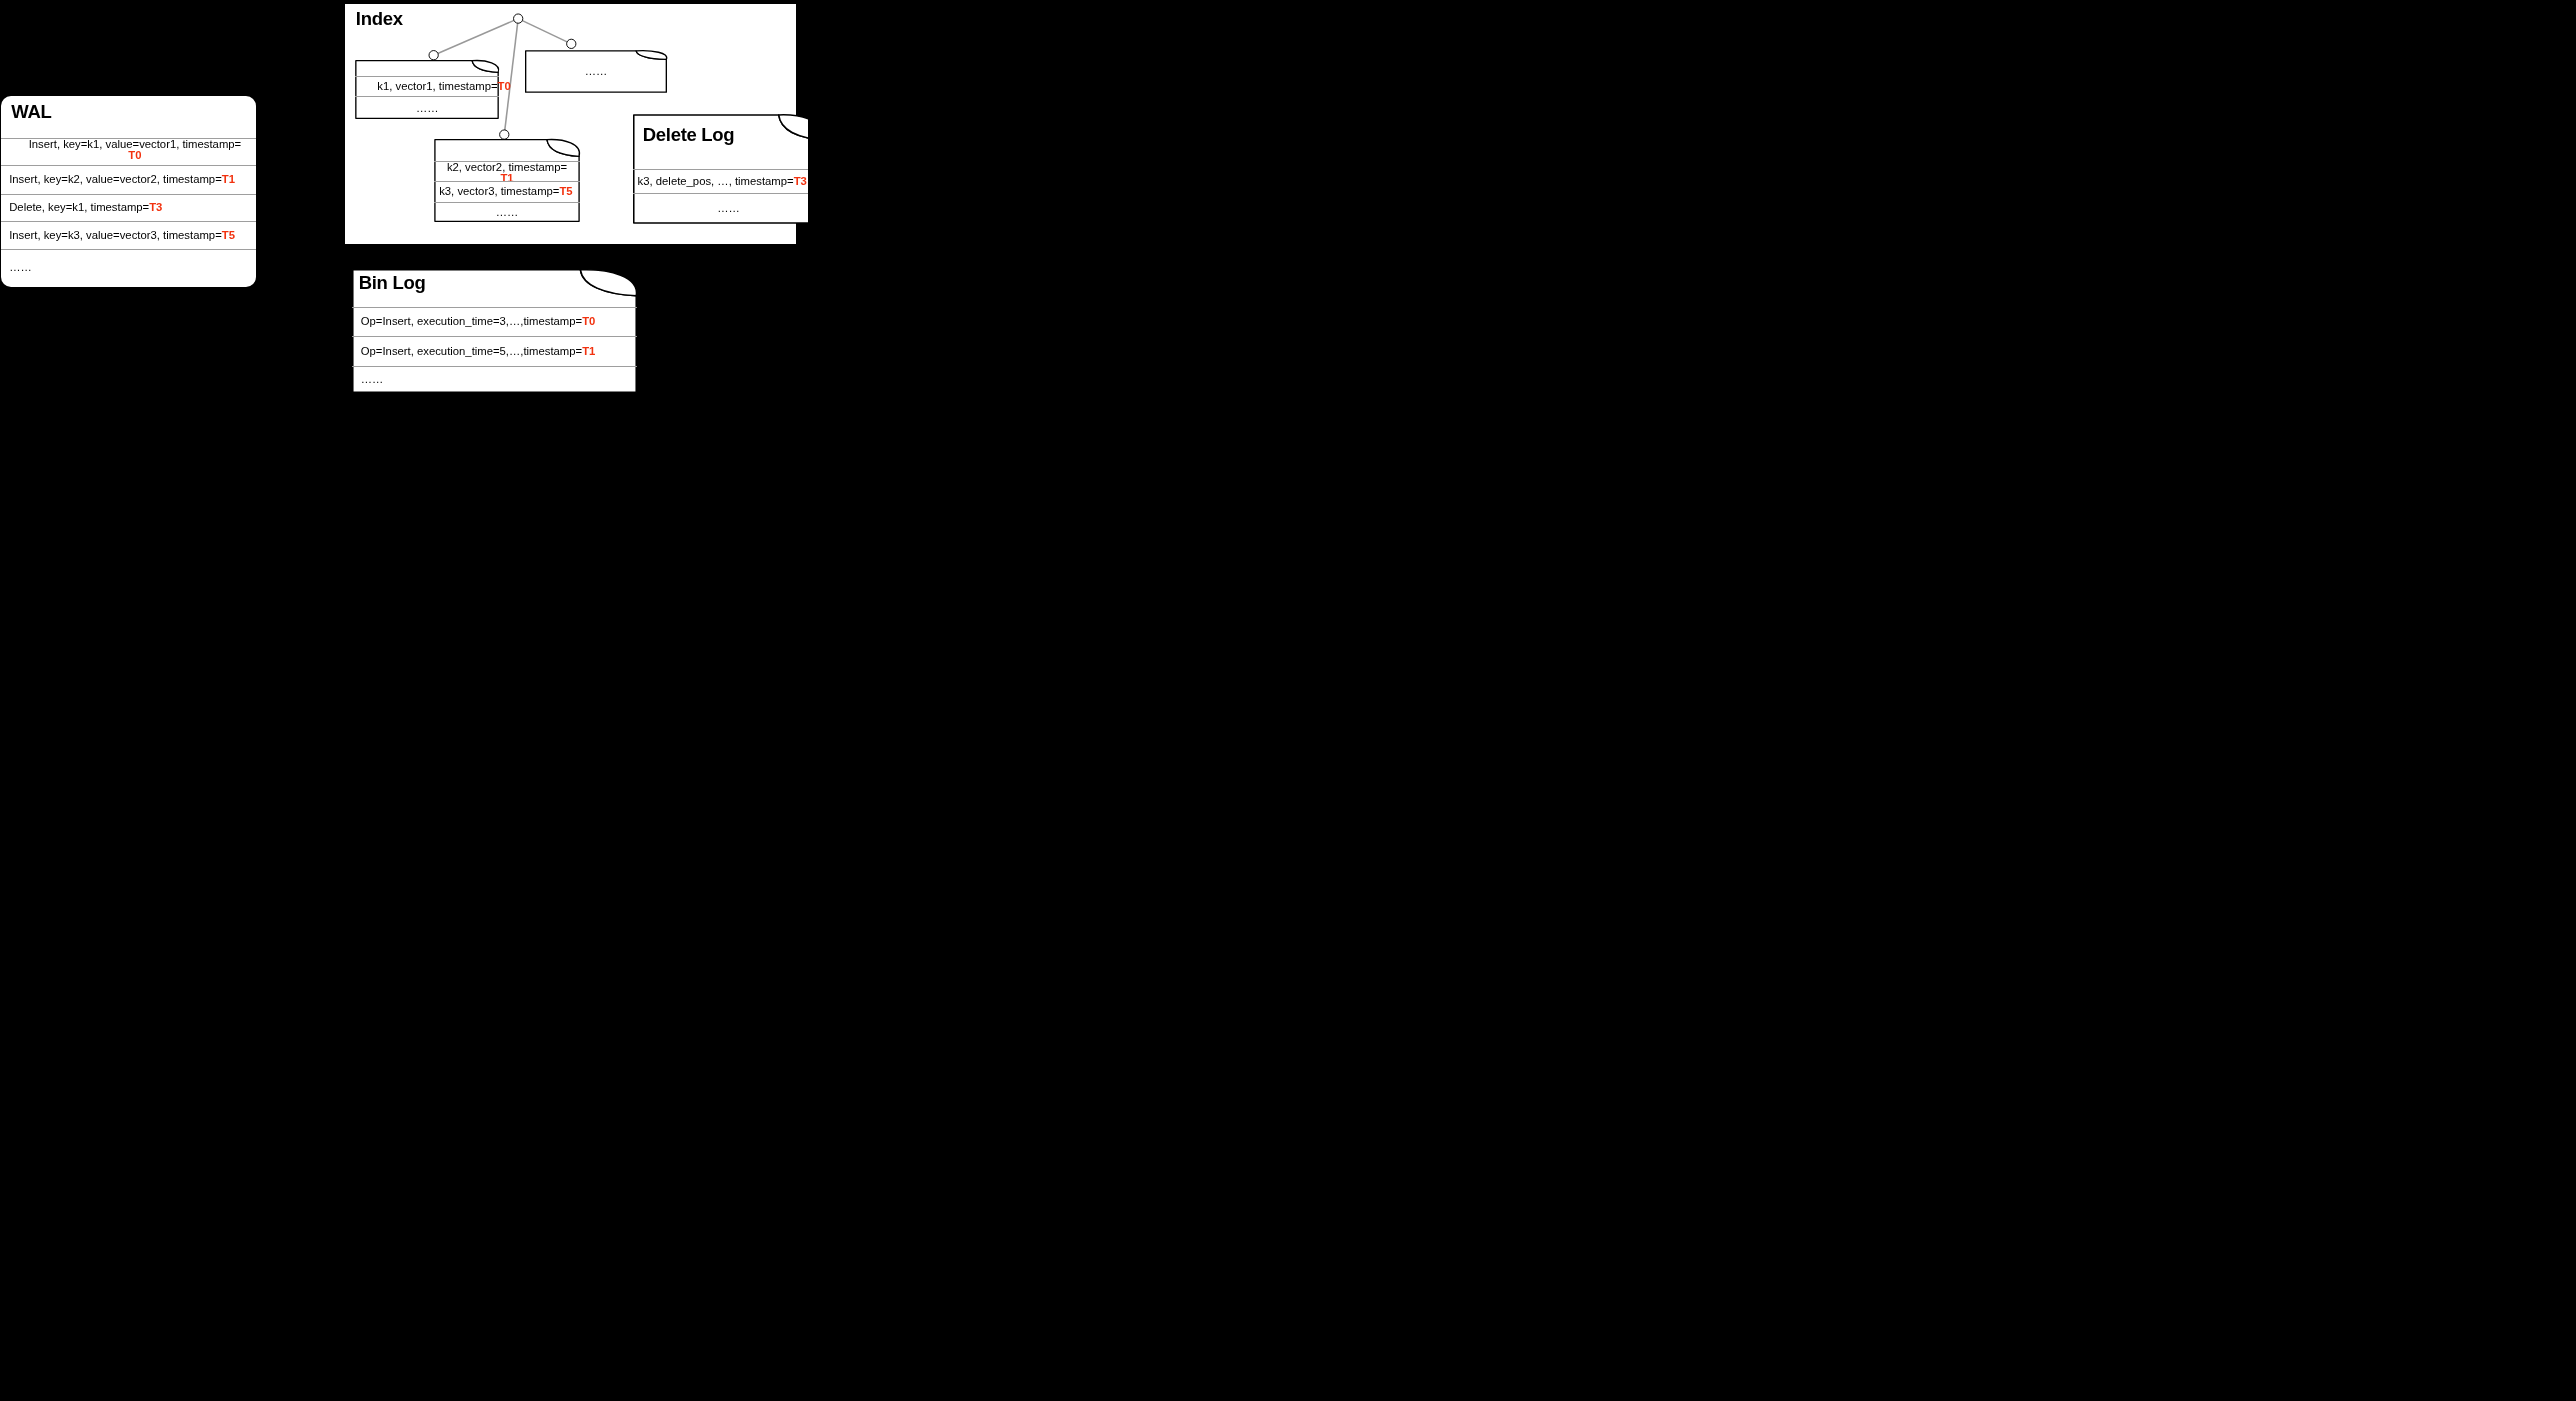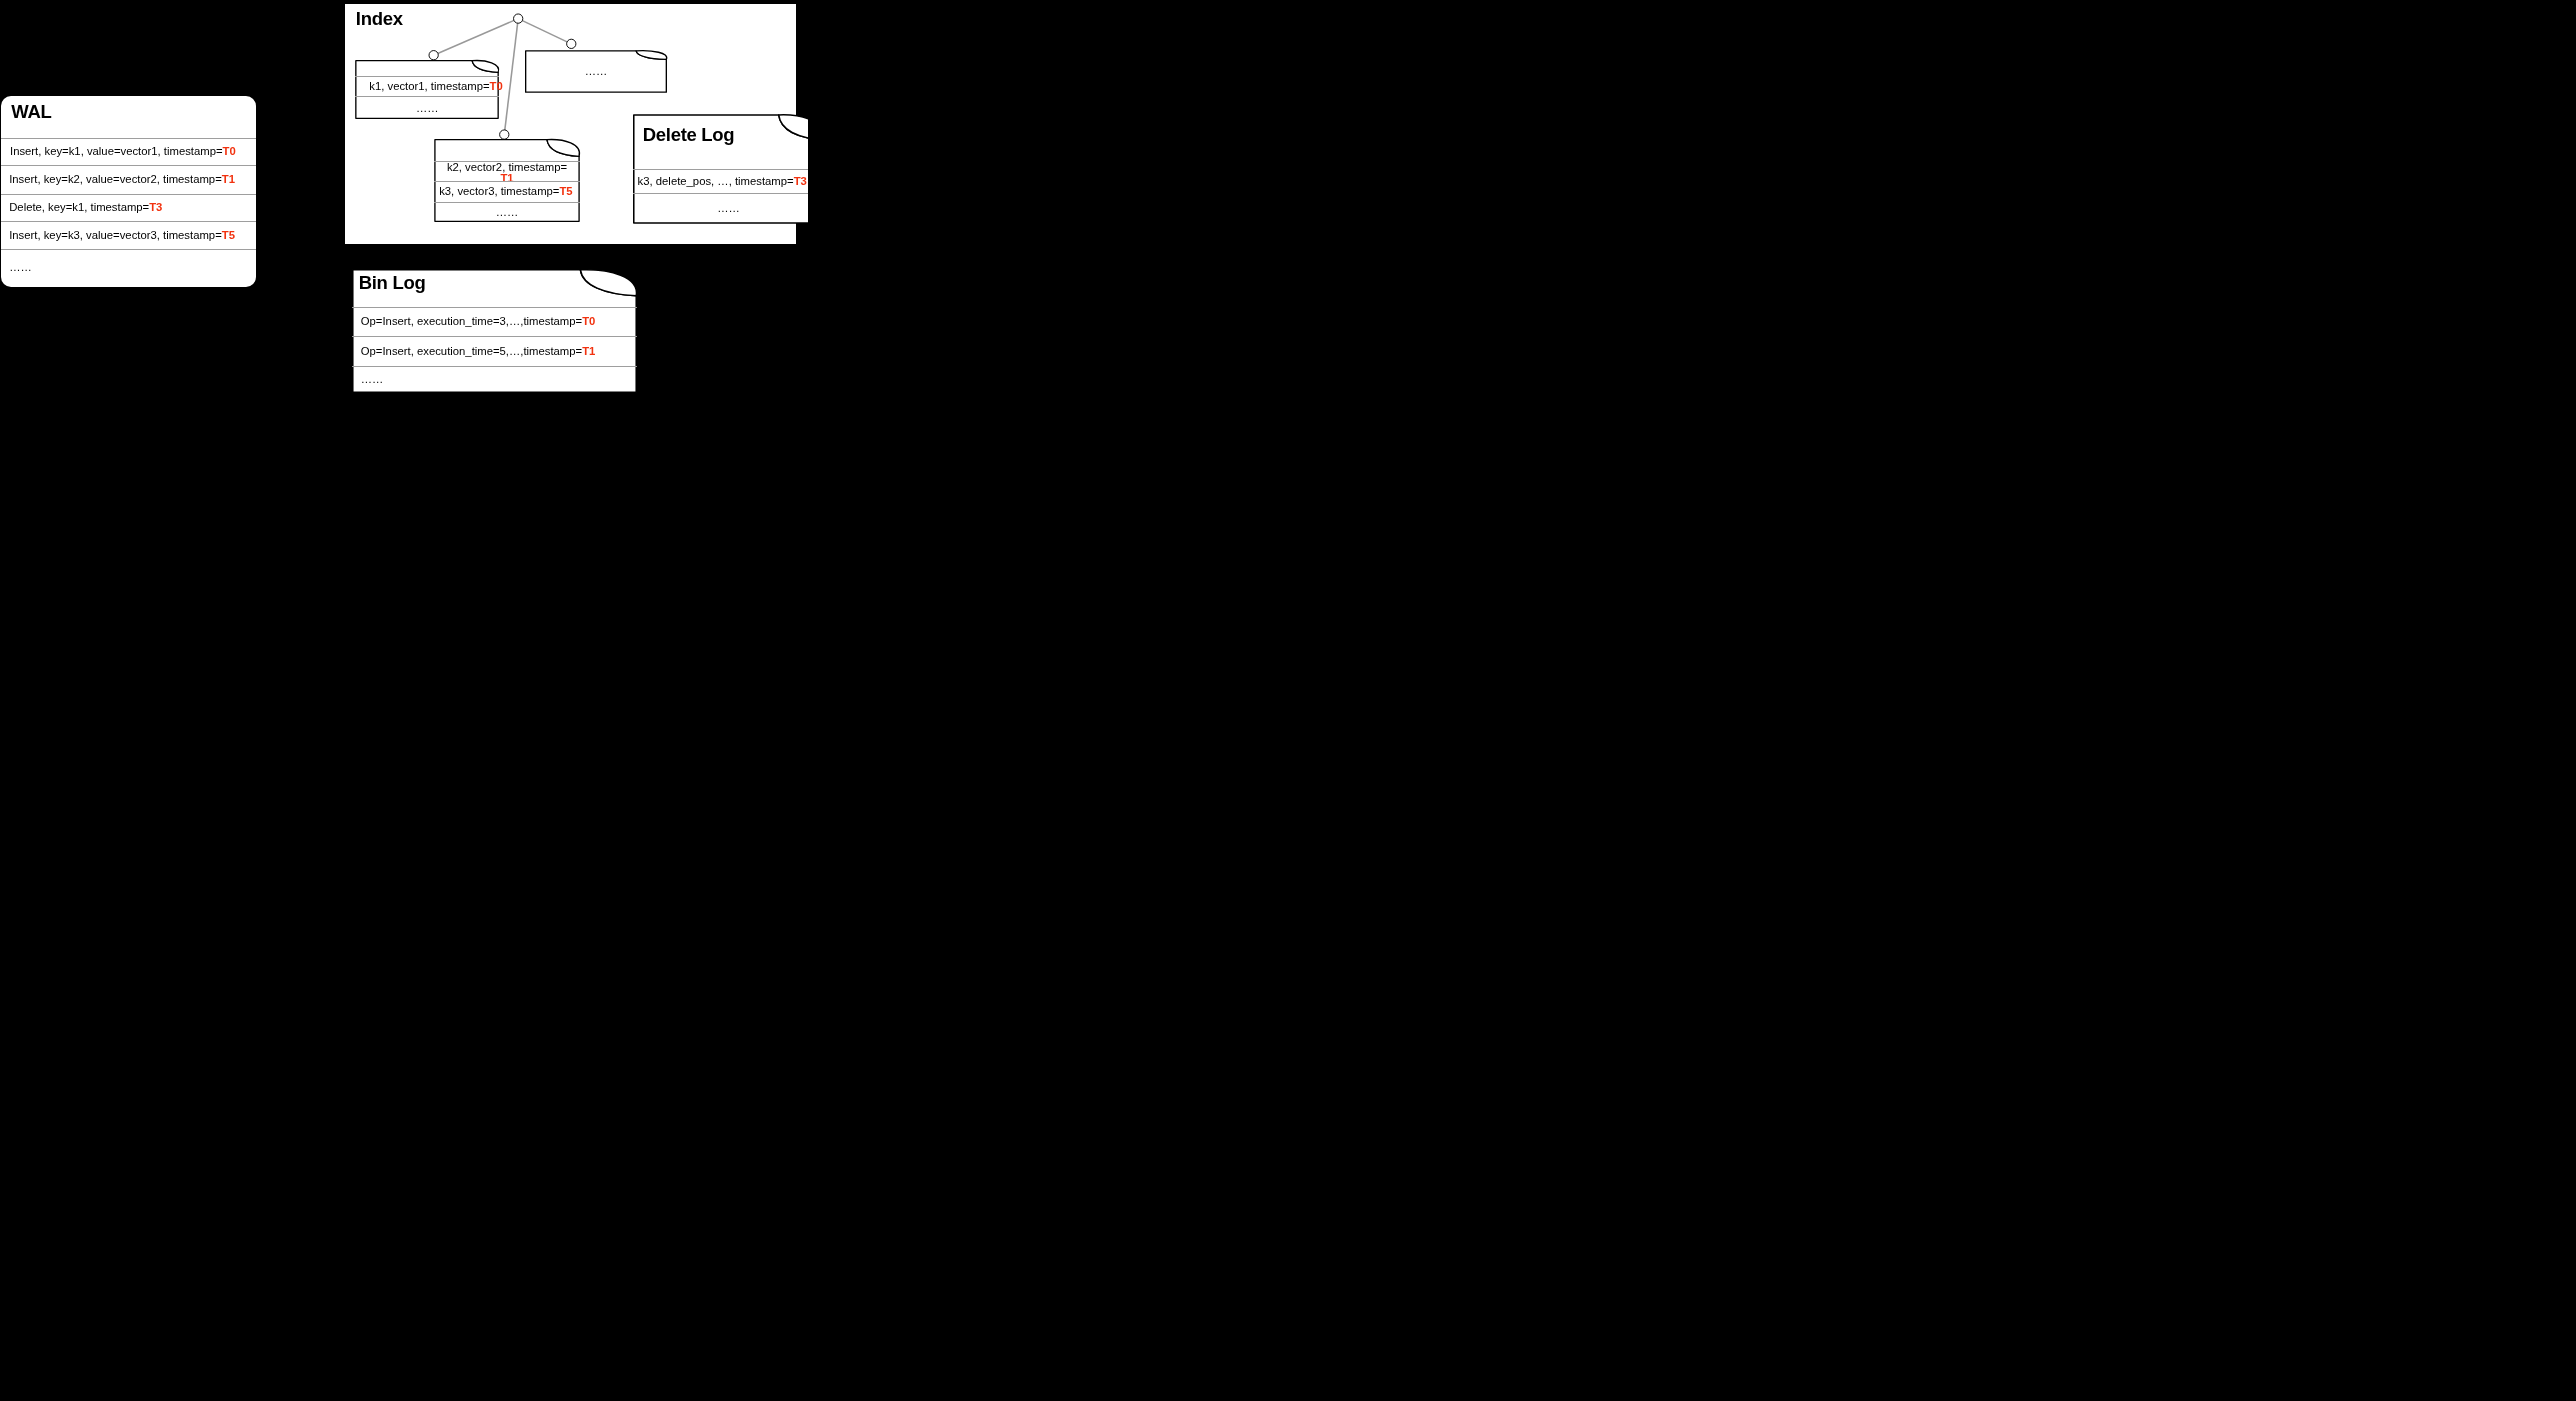--- a/index.html
+++ b/index.html
@@ -36,21 +36,21 @@
 </head>
 <body>
 
 <div class="stage">
 
   <div class="panel" style="left:1px; top:96px; width:255px; height:191px; border-radius:10px;">
     <div class="rows">
       <div class="row hdr" style="height:42px; align-items:flex-start; padding:6.7px 0 0 10.3px;">
         <span class="title">WAL</span>
       </div>
-      <div class="row sep" style="height:27px; padding-left:9px;">
+      <div class="row sep" style="height:27px; padding-left:18px;flex-direction:column;">
         <span>Insert, key=k1, value=vector1, timestamp=</span>
           <span class="ts">T0</span>
       </div>
       <div class="row sep" style="height:29px; padding-left:8.2px;">
         <span>Insert, key=k2, value=vector2, timestamp=</span>
           <span class="ts">T1</span>
       </div>
       <div class="row sep" style="height:27px; padding-left:8.2px;">
         <span>Delete, key=k1, timestamp=</span>
           <span class="ts">T3</span>
@@ -81,21 +81,21 @@
       <circle cx="309" cy="253" r="9"></circle>
     </svg>
 
     <div class="page" style="left:10.3px; top:56px; width:144px; height:59px;">
         <svg class="pagebg" width="144" height="59" viewBox="0 0 280 115">
           <path d="M 1.3 1.3 H 228 C 230.08 14.879999999999999 249.84 22.56 278.7 24 V 113.7 H 1.3 Z" fill="#ffffff" stroke="#000000" stroke-width="2.6" stroke-linejoin="round"></path>
           <path d="M 228 1.3 C 255.04 -0.7 285 6.720000000000001 278.7 24 C 249.84 22.56 230.08 14.879999999999999 228 1.3 Z" fill="#ffffff" stroke="#000000" stroke-width="2.6" stroke-linejoin="round"></path>
         </svg>
       <div class="rows">
         <div class="row hdr" style="height:16px;"></div>
-        <div class="row sep" style="height:20.6px; padding-left:14px;">
+        <div class="row sep" style="height:20.6px; padding-left:22px;">
           <span>k1, vector1, timestamp=</span>
             <span class="ts">T0</span>
         </div>
         <div class="row sep center" style="height:23px;">
           <span>……</span>
         </div>
       </div>
     </div>
 
     <div class="page" style="left:180px; top:46px; width:142px; height:43px;">

